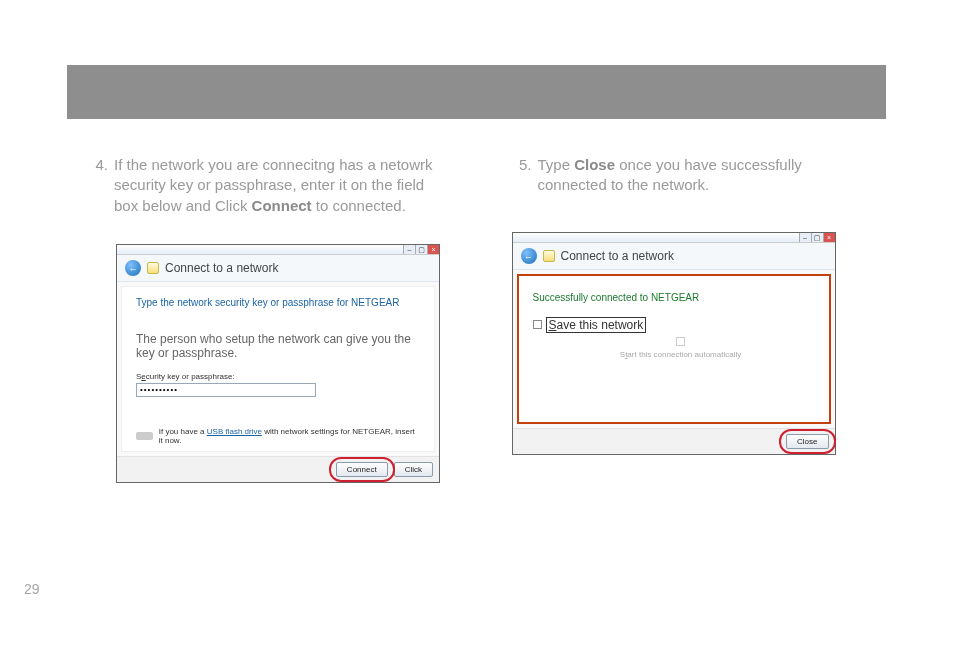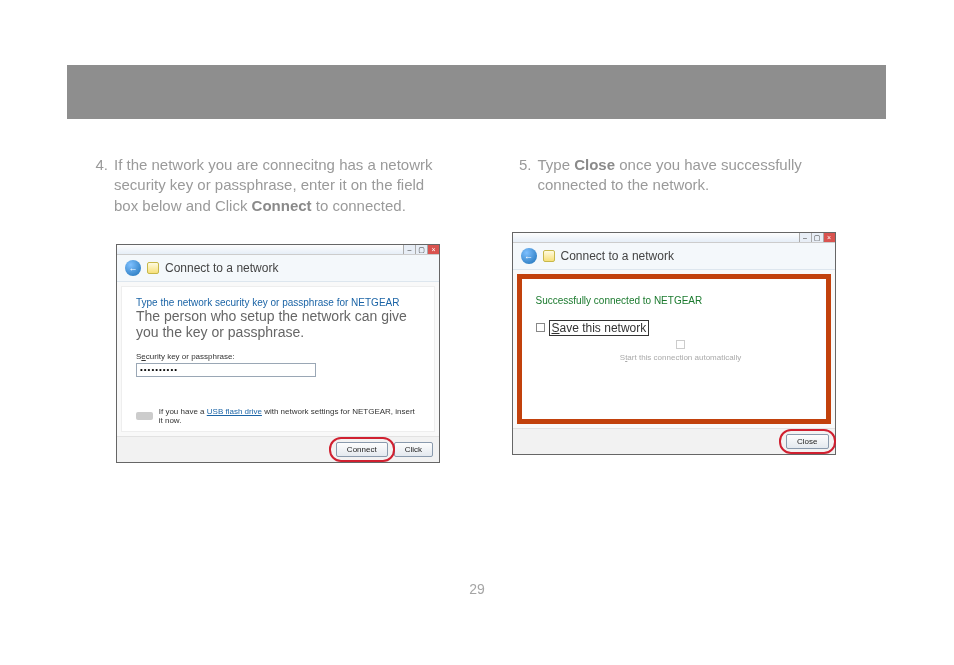--- a/index.html
+++ b/index.html
@@ -86,21 +86,21 @@
     border-radius:2px;
   }
   .dlg-titlebar-text{font-size:12px;color:#444;}
   .dlg-body{
     padding:10px 14px 6px;
     background:#fff;
     margin:4px;
     border:1px solid #eee;
   }
   .dlg-heading{color:#1b64a6;font-size:10px;margin-bottom:0;}
-  .dlg-sub{color:#666;font-size:14px;margin-bottom:12px;}
+  .dlg-sub{color:#666;font-size:12px;margin-bottom:12px;margin-top:24px;}
   .dlg-label{font-size:8px;color:#333;margin-bottom:2px}
   .dlg-label span{text-decoration:underline;}
   .dlg-input{
     border:1px solid #9aa7b5;width:180px;height:14px;
     font-size:8px;padding:0 3px;letter-spacing:1px;
   }
   .dlg-check-row{display:flex;align-items:center;gap:4px;margin-top:6px;font-size:8px;color:#333;}
   .dlg-check{width:9px;height:9px;border:1px solid #888;background:#fff;}
   .usb-row{display:flex;align-items:center;gap:6px;margin-top:30px;font-size:8px;color:#333;justify-content:flex-end;}
   .usb-icon{width:18px;height:8px;background:#ccc;border-radius:2px;}
@@ -128,32 +128,32 @@
     margin-top: 36px;
     margin-left: 0px;
     width: 324px;
     border: 1px solid #666;
     background:#f9f9f9;
     font-size:8px;color:#333;
   }
   .dlg2-body{
     padding:10px 14px 6px;
     background:#fff;
-    margin:4px;border:5px solid #c2410c;
+    margin:4px;border:2px solid #c2410c;
     min-height:150px;
   }
   .success-text{color:#1b7a2e;font-size:10px;margin:6px 0 14px;}
   .save-row{display:flex;align-items:center;gap:4px;font-size:12px;}
   .save-row .dlg-check{background:#fff;}
   .save-row .boxed{border:1px solid #333;padding:0 2px;}
   .auto-row{display:flex;align-items:center;gap:4px;font-size:8px;color:#aaa;margin:4px 0 0 14px;flex-direction:column;}
 
   .page-number{
     position:absolute;left:0;right:0;bottom:68px;
-    text-align:center;font-size:14px;color:#a5a5a5;
+    font-size:14px;color:#a5a5a5;padding-left:24px;
   }
 </style>
 </head>
 <body>
 
 <div class="header-bar"></div>
 
 <div class="columns">
 
   <div class="col">

